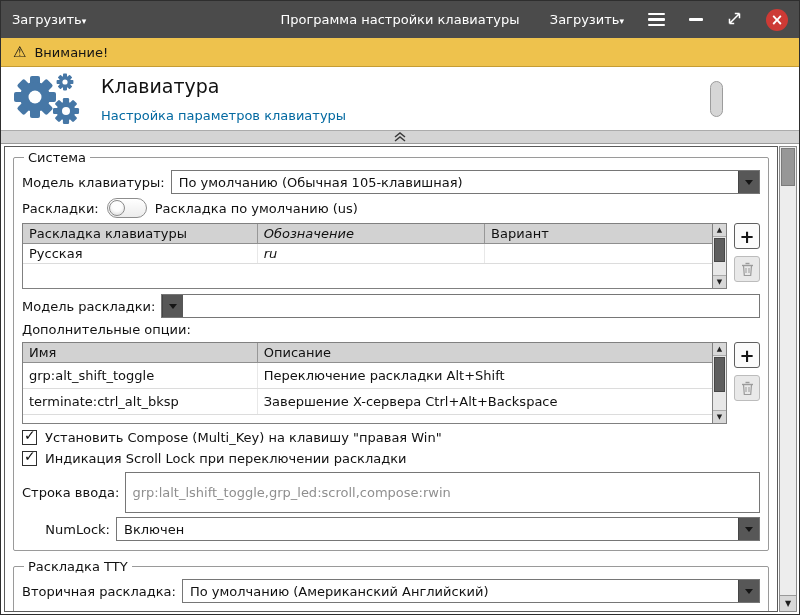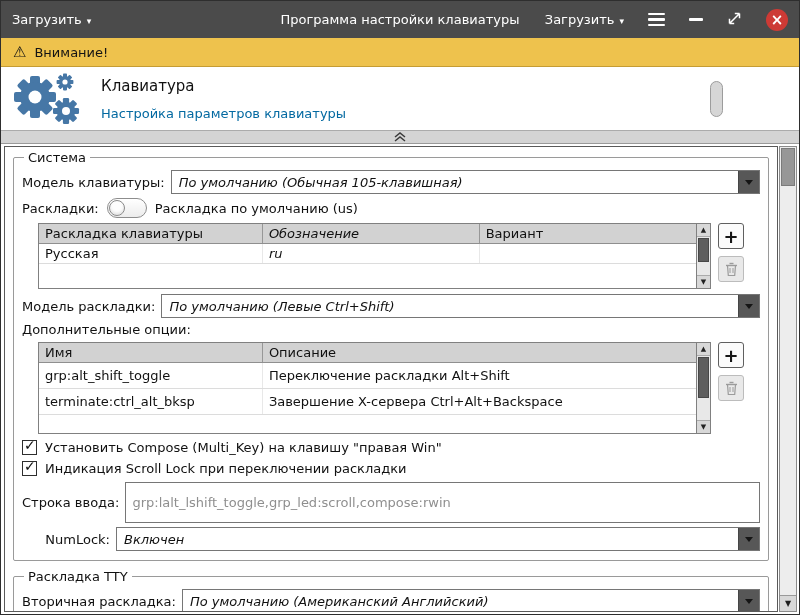--- a/index.html
+++ b/index.html
@@ -5,39 +5,39 @@
   * { box-sizing: border-box; margin: 0; padding: 0; }
   html,body { background:#fff; }
   body { font-family:"DejaVu Sans", sans-serif; font-size:13px; color:#111; }
 
   .window{ width:800px; height:615px; border:1px solid #2e2e2e; background:#fff;
            display:flex; flex-direction:column; overflow:hidden; position:relative; }
 
   
   .titlebar{ flex:0 0 37px; background:#4b4b4b; color:#fff; display:flex;
              align-items:center; padding:0 11px; position:relative; }
-  .tb-btn{ display:flex; align-items:center; gap:5px; color:#fff; font-size:13px; cursor:default; }
+  .tb-btn{ display:flex; align-items:center; color:#fff; font-size:13px; cursor:default; }
   .caret{ font-size:9px; position:relative; top:1px; }
   .tb-title{ position:absolute; left:50%; transform:translateX(-50%); white-space:nowrap; font-size:13px; }
   .tb-right{ margin-left:auto; display:flex; align-items:center; gap:24px; }
   .burger{ display:flex; flex-direction:column; gap:3px; }
   .burger i{ display:block; width:17px; height:2.5px; background:#fff; border-radius:1px; }
   .minusbar{ width:14px; height:2.5px; background:#fff; border-radius:1px; }
   .close{ width:22px; height:22px; border-radius:50%; background:#cd3a35; color:#fff;
           display:flex; align-items:center; justify-content:center; font-size:15px; font-weight:bold; }
 
   
   .warnbar{ flex:0 0 29px; background:#eec24d; border-bottom:1px solid #c59c33;
             display:flex; align-items:center; gap:8px; padding:0 12px; color:#141414; }
   .warn-icon{ font-size:15px; }
 
   
   .header{ flex:0 0 63px; display:flex; align-items:center; padding:0 8px; position:relative; background:#fff; }
   .h-text{ margin-left:14px; }
-  .h-title{ font-size:15px; margin-bottom:11px; }
+  .h-title{ font-size:19px; margin-bottom:11px; }
   .h-sub{ font-size:13px; color:#0369a1; }
   .header-pill{ position:absolute; right:76px; top:14px; width:13px; height:36px;
                 background:#d6d6d6; border:1px solid #9c9c9c; border-radius:7px; }
 
   
   .collapsebar{ flex:0 0 14px; background:#d4d4d4; border-top:1px solid #ababab;
                 border-bottom:1px solid #9a9a9a; display:flex; align-items:center; justify-content:center; }
 
   
   .main{ flex:1; display:flex; overflow:hidden; }
@@ -47,36 +47,36 @@
   fieldset.fs{ border:1px solid #9a9a9a; border-radius:2px; padding:1px 8px 5px; margin:1px 0 7px; }
   fieldset.fs legend{ padding:0 4px; margin-left:2px; font-size:13px; }
 
   .row{ display:flex; align-items:center; margin:4px 0; }
   .row > label{ margin-right:6px; white-space:nowrap; }
   .row-aligned > label{ flex:0 0 88px; text-align:right; }
 
   
   .combo{ flex:1; height:24px; border:1px solid #767676; background:#fff;
           display:flex; align-items:center; overflow:hidden; }
-  .combo-text{ flex:1; padding:0 7px; white-space:nowrap; overflow:hidden;font-style:italic; }
+  .combo-text{ flex:1; padding:0 7px; white-space:nowrap; overflow:hidden; }
   .combo-btn{ flex:0 0 21px; align-self:stretch; background:#575757; border-left:1px solid #464646;
               display:flex; align-items:center; justify-content:center; }
   .tri{ width:0; height:0; border-left:4px solid transparent; border-right:4px solid transparent;
         border-top:5px solid #151515; }
 
   
   .toggle{ width:40px; height:20px; border:1px solid #8d8d8d; border-radius:10px;
            background:linear-gradient(#ffffff,#ececec); position:relative; margin:0 8px 0 2px; flex:0 0 40px; }
   .knob{ position:absolute; left:1px; top:1px; width:16px; height:16px; border-radius:50%;
          background:#fdfdfd; border:1px solid #8a8a8a; box-shadow:inset 0 -2px 3px rgba(0,0,0,.10); }
 
   
-  .tblock{ display:flex; align-items:flex-start; gap:7px; margin:5px 16px; }
+  .tblock{ display:flex; align-items:flex-start; gap:7px; margin:5px 0; }
   .tablewrap{ flex:1; border:1px solid #808080; display:flex; height:66px; background:#fff; overflow:hidden; }
-  .tablewrap.tw-opts{ height:92px; }
+  .tablewrap.tw-opts{ height:82px; }
   .tbl-area{ flex:1; overflow:hidden; }
   table{ width:100%; border-collapse:collapse; table-layout:fixed; font-size:13px; }
   th{ background:#d2d2d2; text-align:left; font-weight:400; padding:2px 6px; height:19px;
       border-right:1px solid #979797; border-bottom:1px solid #8f8f8f;
       white-space:nowrap; overflow:hidden; }
   th:last-child{ border-right:0; }
   td{ padding:2px 6px; border-bottom:1px solid #dcdcdc; border-right:1px solid #e8e8e8;
       white-space:nowrap; overflow:hidden; }
   td:last-child{ border-right:0; }
   .t-layouts th:nth-child(1), .t-layouts td:nth-child(1){ width:34%; }
@@ -259,21 +259,20 @@
                 <path d="M2.5 3.5l.8 10h6.4l.8-10" fill="none" stroke="#9b9b9b" stroke-width="1.2"></path>
                 <path d="M5 6v5 M8 6v5" stroke="#9b9b9b" stroke-width="1" fill="none"></path>
               </svg>
             </div>
           </div>
         </div>
 
         <div class="row">
           <label>Модель раскладки:</label>
           <div class="combo">
-            <span class="combo-text">По умолчанию (Левые Ctrl+Shift)</span>
             <span class="combo-btn">
                 <i class="tri"></i>
               </span>
           </div>
         </div>
 
         <div class="row" style="margin-bottom:2px;">
           <label>Дополнительные опции:</label>
         </div>
 

